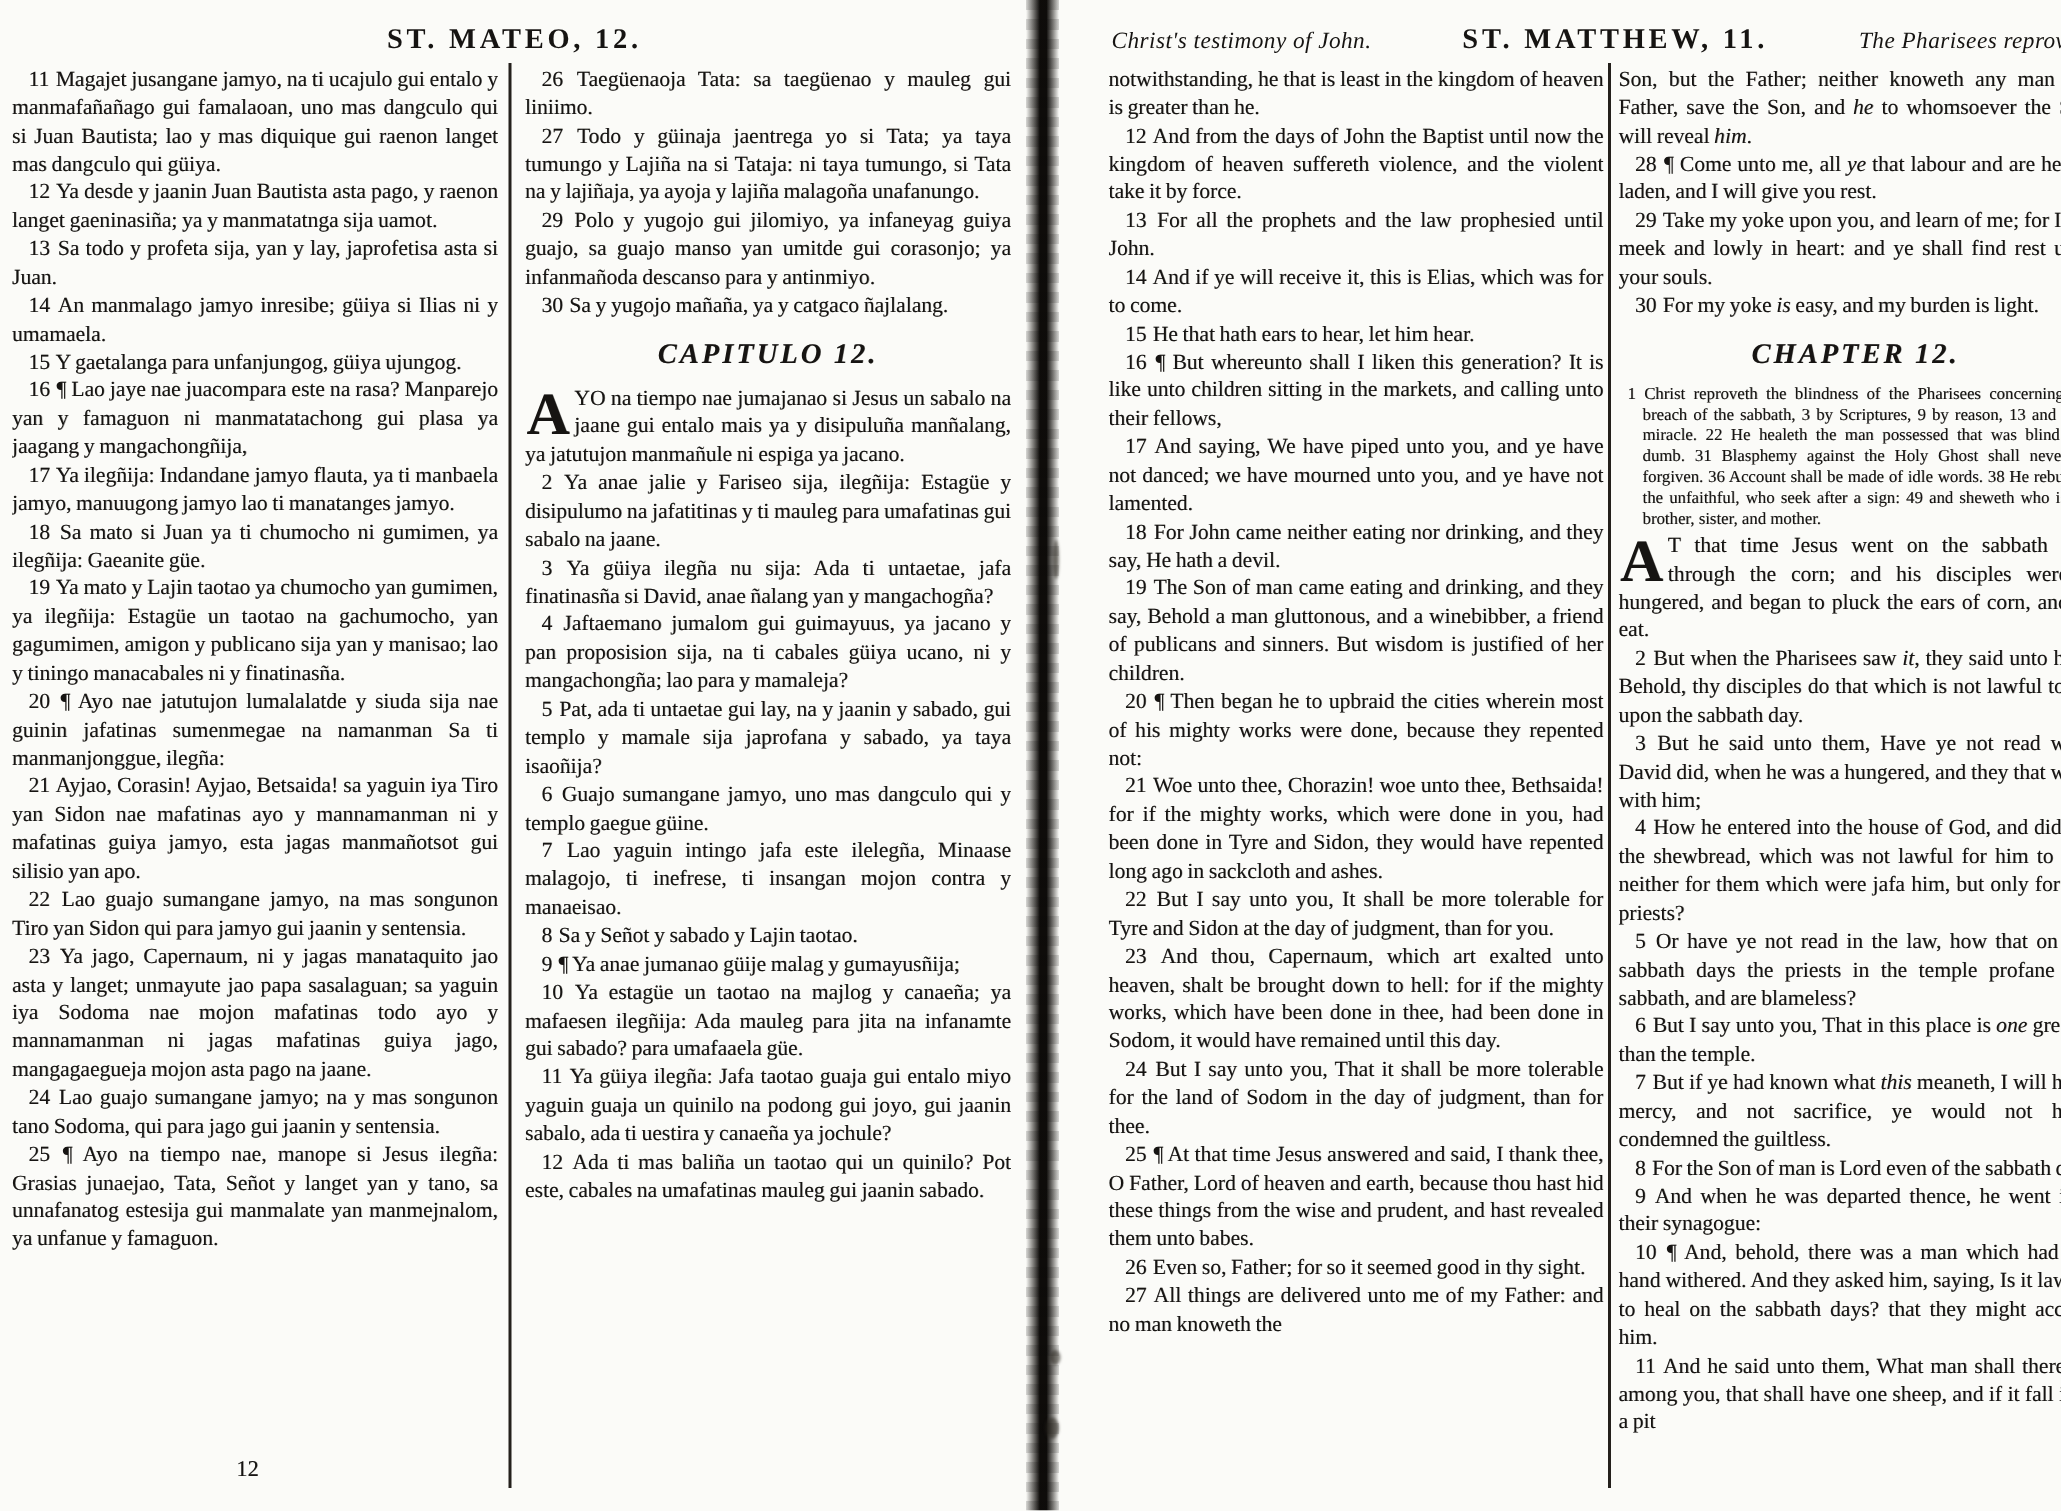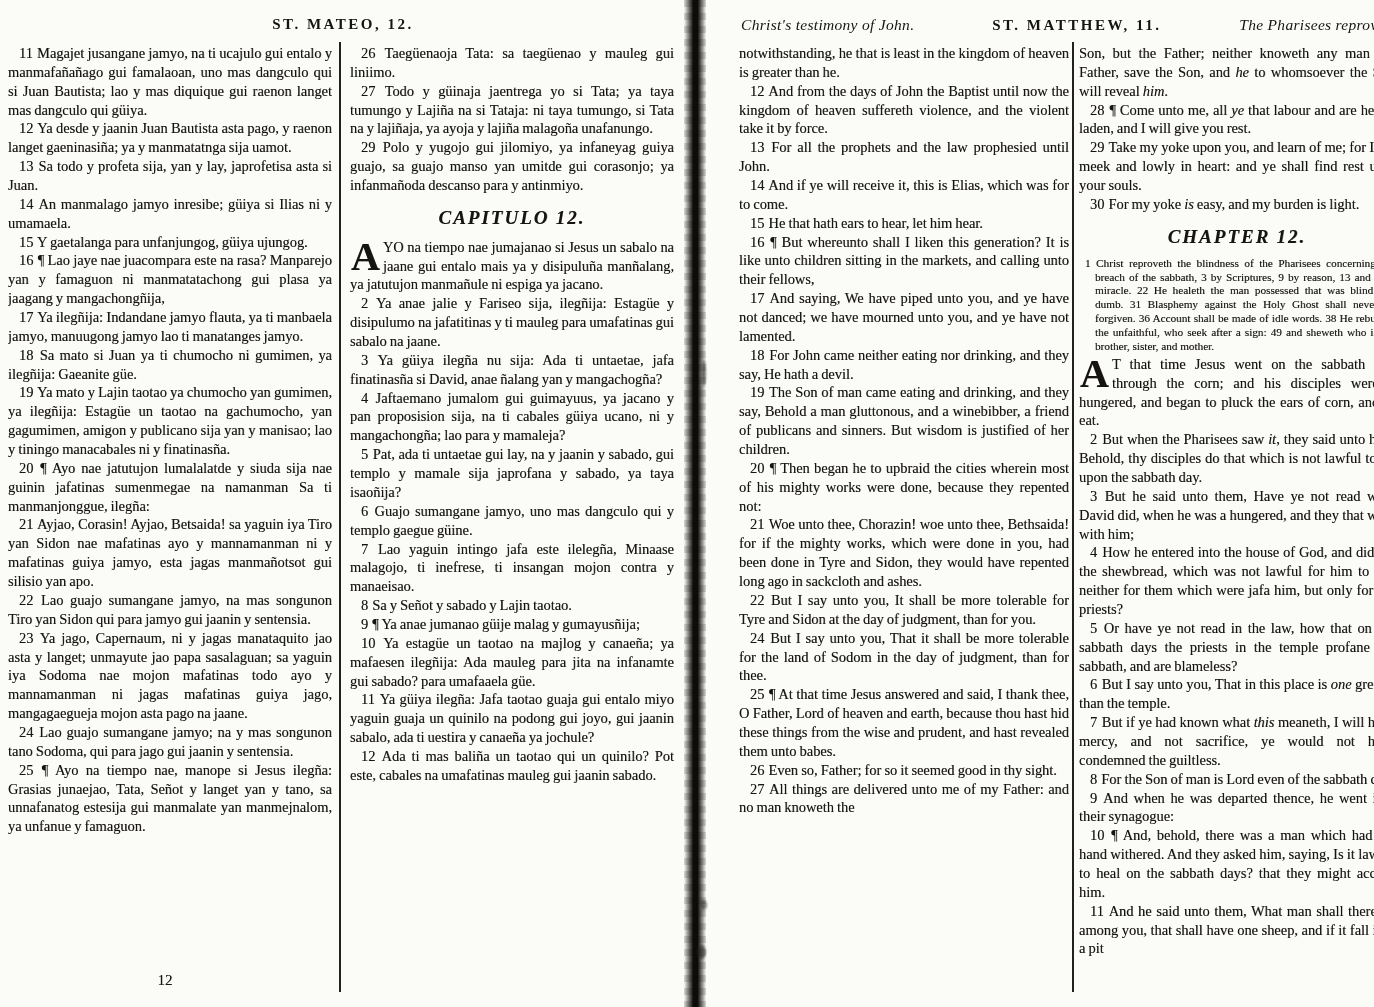--- a/index.html
+++ b/index.html
@@ -14,21 +14,21 @@
   #right-page{left:731px;width:676px;}
 
   
   .running-head{
     position:absolute;top:16px;left:0;right:0;
     display:flex;align-items:baseline;justify-content:center;
     padding:0 10px;
   }
   #right-page .running-head{justify-content:space-between;}
   .head-title{
-    font-weight:bold;font-size:15px;letter-spacing:2.5px;
+    font-weight:bold;font-size:19px;letter-spacing:2.5px;
     text-align:center;white-space:nowrap;
   }
   .head-side{
     font-style:italic;font-size:15.5px;white-space:nowrap;
     letter-spacing:.3px;
   }
 
   
   .col{
     position:absolute;top:44px;overflow:hidden;
@@ -112,20 +112,21 @@
         <p class="verse"><span class="vnum">25</span> <span class="vtext">¶ Ayo na tiempo nae, manope si Jesus ilegña: Grasias junaejao, Tata, Señot y langet yan y tano, sa unnafanatog estesija gui manmalate yan manmejnalom, ya unfanue y famaguon.</span></p>
       </div>
   </div>
 
   <div class="col" id="col2">
     <div>
 
     <p class="verse"><span class="vnum">26</span> <span class="vtext">Taegüenaoja Tata: sa taegüenao y mauleg gui liniimo.</span></p>
         <p class="verse"><span class="vnum">27</span> <span class="vtext">Todo y güinaja jaentrega yo si Tata; ya taya tumungo y Lajiña na si Tataja: ni taya tumungo, si Tata na y lajiñaja, ya ayoja y lajiña malagoña unafanungo.</span></p>
         <p class="verse"><span class="vnum">29</span> <span class="vtext">Polo y yugojo gui jilomiyo, ya infaneyag guiya guajo, sa guajo manso yan umitde gui corasonjo; ya infanmañoda descanso para y antinmiyo.</span></p>
+        <p class="verse"><span class="vnum">30</span> <span class="vtext">Sa y yugojo mañaña, ya y catgaco ñajlalang.</span></p>
       </div>
     <p class="chapter-head">CAPITULO 12.</p>
     <p class="dc-verse"><span class="dropcap">A</span><span class="vtext">YO na tiempo nae jumajanao si Jesus un sabalo na jaane gui entalo mais ya y disipuluña manñalang, ya jatutujon manmañule ni espiga ya jacano.</span></p>
     <div>
 
     <p class="verse"><span class="vnum">2</span> <span class="vtext">Ya anae jalie y Fariseo sija, ilegñija: Estagüe y disipulumo na jafatitinas y ti mauleg para umafatinas gui sabalo na jaane.</span></p>
         <p class="verse"><span class="vnum">3</span> <span class="vtext">Ya güiya ilegña nu sija: Ada ti untaetae, jafa finatinasña si David, anae ñalang yan y mangachogña?</span></p>
         <p class="verse"><span class="vnum">4</span> <span class="vtext">Jaftaemano jumalom gui guimayuus, ya jacano y pan proposision sija, na ti cabales güiya ucano, ni y mangachongña; lao para y mamaleja?</span></p>
         <p class="verse"><span class="vnum">5</span> <span class="vtext">Pat, ada ti untaetae gui lay, na y jaanin y sabado, gui templo y mamale sija japrofana y sabado, ya taya isaoñija?</span></p>
         <p class="verse"><span class="vnum">6</span> <span class="vtext">Guajo sumangane jamyo, uno mas dangculo qui y templo gaegue güine.</span></p>
@@ -162,20 +163,21 @@
         <p class="verse"><span class="vnum">13</span> <span class="vtext">For all the prophets and the law prophesied until John.</span></p>
         <p class="verse"><span class="vnum">14</span> <span class="vtext">And if ye will receive it, this is Elias, which was for to come.</span></p>
         <p class="verse"><span class="vnum">15</span> <span class="vtext">He that hath ears to hear, let him hear.</span></p>
         <p class="verse"><span class="vnum">16</span> <span class="vtext">¶ But whereunto shall I liken this generation? It is like unto children sitting in the markets, and calling unto their fellows,</span></p>
         <p class="verse"><span class="vnum">17</span> <span class="vtext">And saying, We have piped unto you, and ye have not danced; we have mourned unto you, and ye have not lamented.</span></p>
         <p class="verse"><span class="vnum">18</span> <span class="vtext">For John came neither eating nor drinking, and they say, He hath a devil.</span></p>
         <p class="verse"><span class="vnum">19</span> <span class="vtext">The Son of man came eating and drinking, and they say, Behold a man gluttonous, and a winebibber, a friend of publicans and sinners. But wisdom is justified of her children.</span></p>
         <p class="verse"><span class="vnum">20</span> <span class="vtext">¶ Then began he to upbraid the cities wherein most of his mighty works were done, because they repented not:</span></p>
         <p class="verse"><span class="vnum">21</span> <span class="vtext">Woe unto thee, Chorazin! woe unto thee, Bethsaida! for if the mighty works, which were done in you, had been done in Tyre and Sidon, they would have repented long ago in sackcloth and ashes.</span></p>
         <p class="verse"><span class="vnum">22</span> <span class="vtext">But I say unto you, It shall be more tolerable for Tyre and Sidon at the day of judgment, than for you.</span></p>
+        <p class="verse"><span class="vnum">23</span> <span class="vtext">And thou, Capernaum, which art exalted unto heaven, shalt be brought down to hell: for if the mighty works, which have been done in thee, had been done in Sodom, it would have remained until this day.</span></p>
         <p class="verse"><span class="vnum">24</span> <span class="vtext">But I say unto you, That it shall be more tolerable for the land of Sodom in the day of judgment, than for thee.</span></p>
         <p class="verse"><span class="vnum">25</span> <span class="vtext">¶ At that time Jesus answered and said, I thank thee, O Father, Lord of heaven and earth, because thou hast hid these things from the wise and prudent, and hast revealed them unto babes.</span></p>
         <p class="verse"><span class="vnum">26</span> <span class="vtext">Even so, Father; for so it seemed good in thy sight.</span></p>
         <p class="verse"><span class="vnum">27</span> <span class="vtext">All things are delivered unto me of my Father: and no man knoweth the</span></p>
       </div>
   </div>
 
   <div class="col" id="col4">
     <p class="cont">Son, but the Father; neither knoweth any man the Father, save the Son, and <i>he</i> to whomsoever the Son will reveal <i>him</i>.</p>
     <div>

